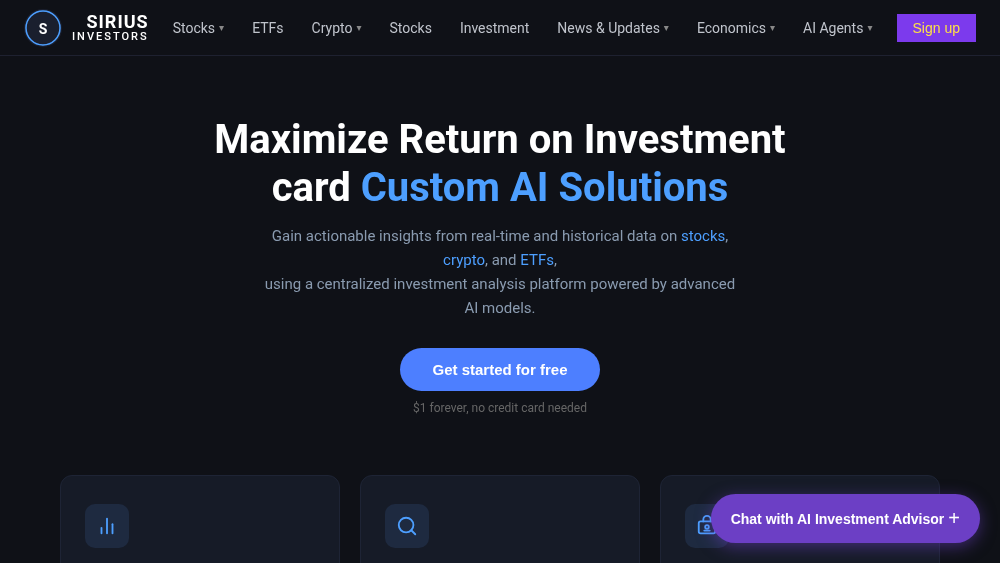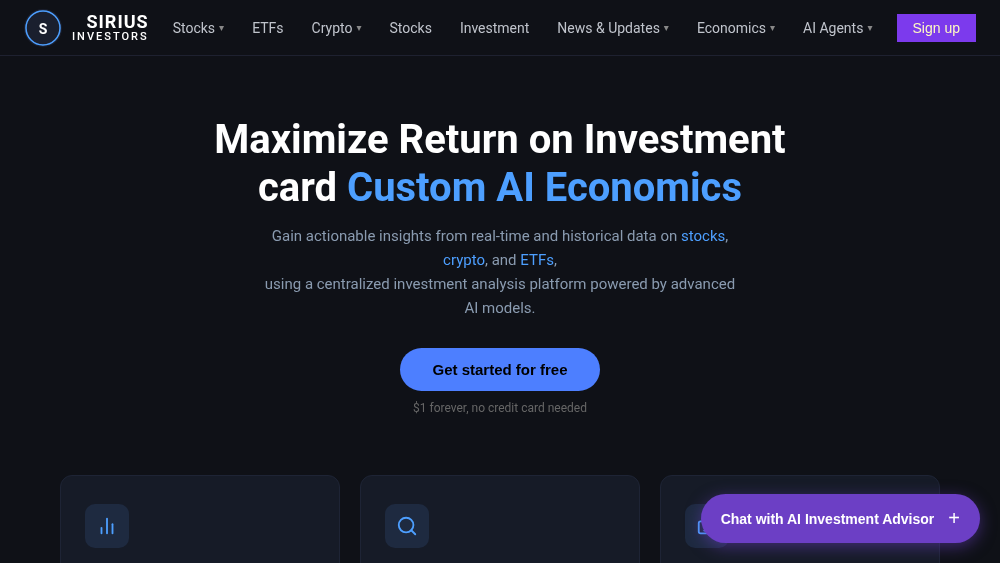--- a/index.html
+++ b/index.html
@@ -86,21 +86,21 @@
       font-size: 14px;
       color: #c0c4cc;
       background: none;
       border: none;
       cursor: pointer;
       padding: 6px 12px;
     }
 
     .btn-signup {
       font-size: 14px;
-      color: #fef9c3;
+      color: #fde047;
       background: #7c3aed;
       border: none;
       border-radius: 0;
       cursor: pointer;
       padding: 6px 16px;
       font-weight: 500;
     }
 
     
     .hero {
@@ -132,21 +132,21 @@
       line-height: 1.6;
     }
 
     .hero-sub a, .hero-sub .link {
       color: #4d9fff;
       text-decoration: none;
     }
 
     .btn-cta {
       background: #4d7fff;
-      color: #000000;
+      color: #ffffff;
       border: none;
       border-radius: 24px;
       padding: 13px 32px;
       font-size: 15px;
       font-weight: 600;
       cursor: pointer;
       display: inline-block;
     }
 
     .cta-note {
@@ -193,21 +193,21 @@
       background: #6c3fc5;
       color: #ffffff;
       border: none;
       border-radius: 30px;
       padding: 13px 20px;
       font-size: 14px;
       font-weight: 600;
       cursor: pointer;
       display: flex;
       align-items: center;
-      gap: 10px;
+      gap: 0;
       box-shadow: 0 4px 16px rgba(108, 63, 197, 0.5);
       z-index: 100;
     }
 
     .chat-plus {
       font-size: 20px;
       font-weight: 300;
       margin-left: 4px;
     }
 
@@ -243,21 +243,21 @@
 
   <div class="header-actions">
     <button class="btn-signup">Sign up</button>
   </div>
 </header>
 
 <section class="hero">
   <h1>
     <span>Maximize Return on Investment</span>
     <span class="line2">
-      <span>card </span><span class="accent">Custom AI Economics</span>
+      <span>card </span><span class="accent">Custom AI Solutions</span>
     </span>
   </h1>
   <p class="hero-sub">
     Gain actionable insights from real-time and historical data on <span class="link">stocks</span>, <span class="link">crypto</span>, and <span class="link">ETFs</span>,<br>
     using a centralized investment analysis platform powered by advanced AI models.
   </p>
   <button class="btn-cta">Get started for free</button>
   <div class="cta-note">$1 forever, no credit card needed</div>
 </section>
 

